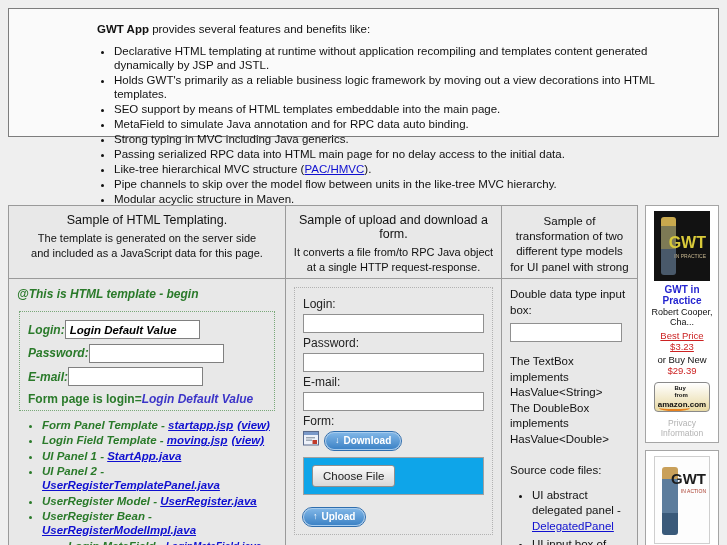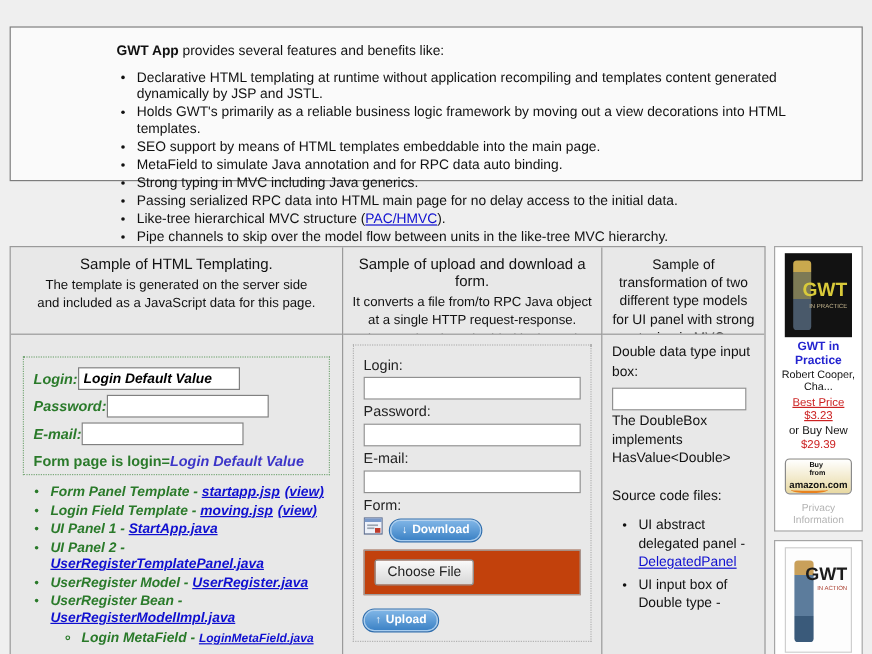--- a/index.html
+++ b/index.html
@@ -5,21 +5,21 @@
   * { box-sizing: border-box; }
   html,body { margin:0; padding:0; }
   body {
     width:727px; height:545px; overflow:hidden; position:relative;
     background:#efefef; font-family:"Liberation Sans", sans-serif; color:#111;
   }
   a { cursor:pointer; }
 
   
   .intro-box {
-    position:absolute; left:8px; top:22px; width:711px; height:129px;
+    position:absolute; left:8px; top:8px; width:711px; height:129px;
     background:#fafafa; border:1px solid #7d7d7d; padding:14px 26px 0 88px;
   }
   .intro-title { font-size:11.5px; }
   .intro-title .b { font-weight:bold; }
   ul.intro-list { margin:9px 0 0 4px; padding-left:13px; font-size:11.5px; }
   ul.intro-list li { margin:0 0 1px 0; line-height:1.22; }
   .lnk { color:#0f0fd0; text-decoration:underline; }
 
   
   .main-row { position:absolute; left:8px; top:205px; width:711px; height:340px; display:flex; align-items:flex-start; }
@@ -60,21 +60,21 @@
   .c2-input { display:block; width:100%; height:19px; border:1px solid #909090; background:#fff; margin-bottom:3px; }
   .icon-row { display:flex; align-items:center; gap:6px; margin:1px 0 6px; }
   .pill {
     display:inline-flex; align-items:center; gap:4px;
     background:linear-gradient(#7fb5e6,#3d83c6); color:#fff;
     border:1px solid #a8cdef; outline:1px solid #2f6eae; border-radius:10px;
     font-family:"Liberation Sans", sans-serif; font-size:10px; font-weight:bold;
     padding:2px 9px 3px; cursor:pointer;
   }
   .pill .arr { font-size:9px; line-height:1; }
-  .filewrap { border:1px solid #a0a0a0; background:#c2410c; padding:7px 8px; margin:2px 0 10px; }
+  .filewrap { border:1px solid #a0a0a0; background:#0ea5e9; padding:7px 8px; margin:2px 0 10px; }
   .choosebtn {
     background:linear-gradient(#fafafa,#d8d8d8); border:1px solid #8f8f8f; border-radius:3px;
     font-family:"Liberation Sans", sans-serif; font-size:11.5px; color:#222; padding:4px 10px; cursor:pointer;
   }
 
   
   .c3 { font-size:11.5px; line-height:1.35; color:#111; }
   .c3-input { width:112px; height:19px; border:1px solid #909090; background:#fff; display:block; margin:5px 0 2px; }
   .c3-note { margin-top:12px; }
   .c3-note2 { margin-top:0; }
@@ -140,20 +140,21 @@
     <div class="cell hdr">
       <div class="hdr-l1">Sample of upload and download a form.</div>
       <div class="hdr-l2">It converts a file from/to RPC Java object at a single HTTP request-response.</div>
       <div class="hdr-l2">The template is embedded in the main page as a HTML code.</div>
     </div>
     <div class="cell hdr hdr3 last">
       <div>Sample of transformation of two different type models for UI panel with strong typing in MVC.</div>
     </div>
 
     <div class="cell bodycell">
+      <div class="marker">@This is HTML template - begin</div>
       <div class="c1-formbox">
         <div class="c1-row"><span class="c1-label">Login:</span><input class="c1-input" type="text" value="Login Default Value" style=""></div>
         <div class="c1-row"><span class="c1-label">Password:</span><input class="c1-input" type="text" style=""></div>
         <div class="c1-row"><span class="c1-label">E-mail:</span><input class="c1-input" type="text" style=""></div>
         <div class="c1-result"><span>Form page is login=</span><span class="val">Login Default Value</span></div>
       </div>
       <ul class="c1-list">
         <li><span>Form Panel Template - </span><a>startapp.jsp</a><a class="view">(view)</a></li>
         <li><span>Login Field Template - </span><a>moving.jsp</a><a class="view">(view)</a></li>
         <li><span>UI Panel 1 - </span><a>StartApp.java</a></li>
@@ -200,20 +201,21 @@
             <span class="arr">↑</span>
             <span>Upload</span>
           </button>
       </div>
 
     </div>
 
     <div class="cell bodycell c3 last">
       <div>Double data type input box:</div>
       <input class="c3-input" type="text" style="">
+      <div class="c3-note">The TextBox implements HasValue&lt;String&gt;</div>
       <div class="c3-note2">The DoubleBox implements HasValue&lt;Double&gt;</div>
       <div class="c3-src">Source code files:</div>
       <ul class="c3-list">
         <li><span>UI abstract delegated panel - </span><a>DelegatedPanel</a></li>
         <li><span>UI input box of Double type - </span></li>
       </ul>
     </div>
   </div>
 
   <div class="sidebar">

